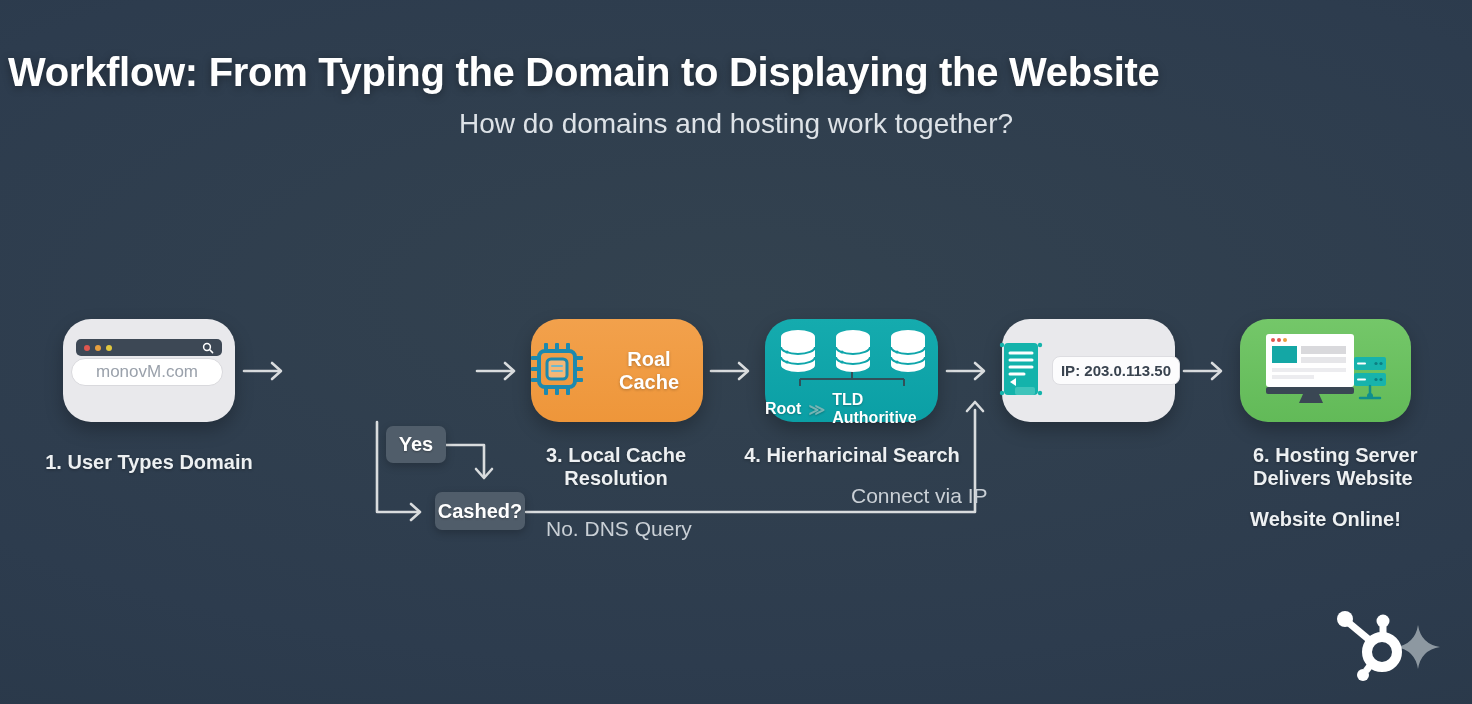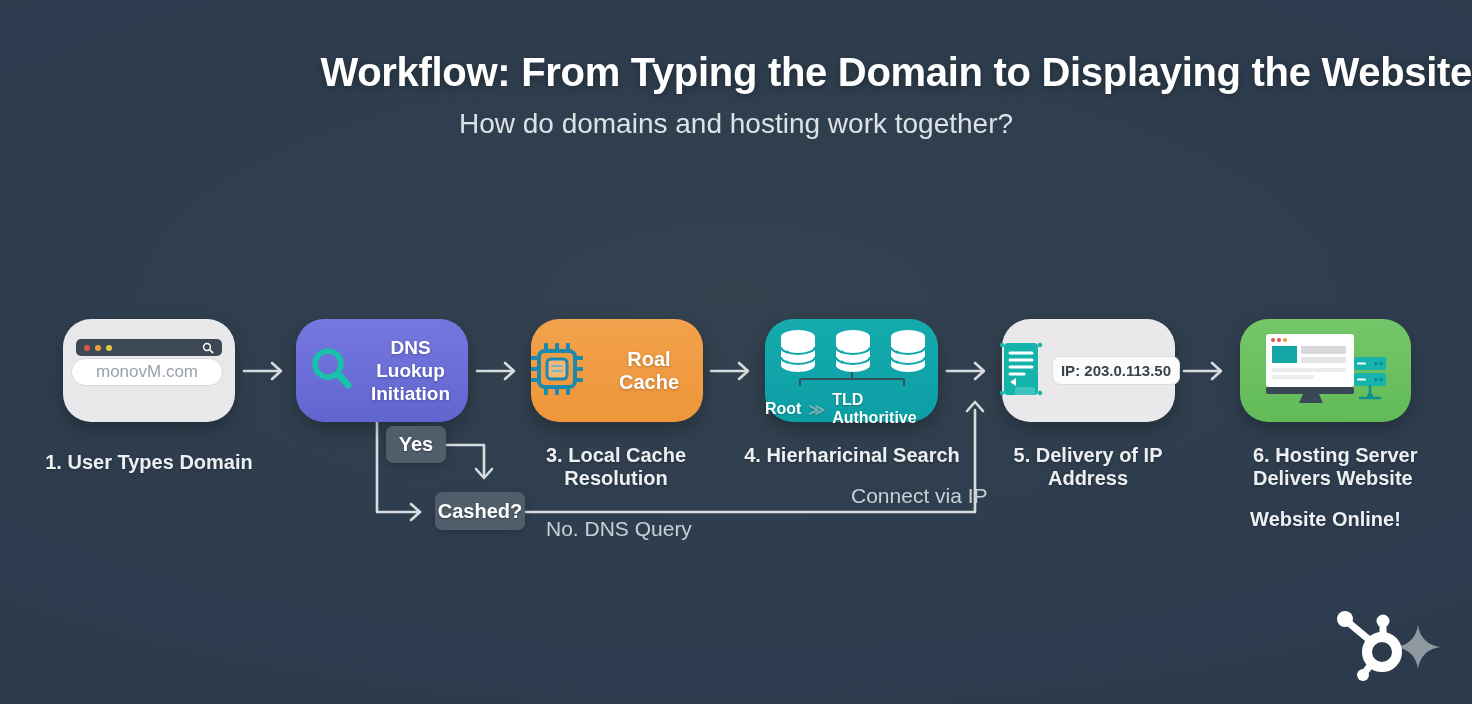--- a/index.html
+++ b/index.html
@@ -3,23 +3,24 @@
 <meta charset="utf-8">
 <style>
   * { box-sizing: border-box; }
   html,body { margin:0; padding:0; background:#223142; }
   .canvas {
     position:relative; width:1472px; height:704px; overflow:hidden;
     font-family:"Liberation Sans", sans-serif;
     background: radial-gradient(ellipse 120% 95% at 50% 42%, #33424f 0%, #2d3c4e 55%, #273646 100%);
   }
   .title {
-    position:absolute; left:0; right:0; top:50px; text-align:right;
+    position:absolute; left:0; right:0; top:50px; text-align:left;
     color:#ffffff; font-size:40px; font-weight:bold; letter-spacing:-0.3px;
     text-shadow:0 2px 8px rgba(0,0,0,.35);
+    padding-left:8px;
   }
   .subtitle {
     position:absolute; left:0; right:0; top:108px; text-align:center;
     color:#dde2e7; font-size:28px; font-weight:normal;
   }
   .connectors { position:absolute; left:0; top:0; pointer-events:none; }
 
   .flowbox {
     position:absolute; top:319px; height:103px; width:172px; border-radius:28px;
     box-shadow:0 8px 18px rgba(0,0,0,.25);
@@ -125,29 +126,20 @@
             <circle cx="5" cy="5" r="3.4" stroke="#fff" stroke-width="1.5" fill="none"></circle>
             <line x1="7.8" y1="7.8" x2="10.6" y2="10.6" stroke="#fff" stroke-width="1.5" stroke-linecap="round"></line>
           </svg>
       </span>
     </div>
     <div class="url-pill">
       <span>monovM.com</span>
     </div>
   </div>
 
-  <div class="flowbox box2">
-    <span>
-      <svg width="48" height="48" viewBox="0 0 48 48">
-        <circle cx="20" cy="19" r="13" stroke="#19c2a9" stroke-width="5.5" fill="none"></circle>
-        <line x1="30" y1="29" x2="40" y2="40" stroke="#19c2a9" stroke-width="7" stroke-linecap="round"></line>
-      </svg>
-    </span>
-    <span class="boxtext">DNS Luokup Initiation</span>
-  </div>
 
   <div class="flowbox box3">
     <span>
       <svg width="52" height="52" viewBox="0 0 52 52">
         <g fill="#1d89ae">
           <rect x="13" y="0" width="4" height="8" rx="1"></rect>
             <rect x="24" y="0" width="4" height="8" rx="1"></rect>
             <rect x="35" y="0" width="4" height="8" rx="1"></rect>
           <rect x="13" y="44" width="4" height="8" rx="1"></rect>
             <rect x="24" y="44" width="4" height="8" rx="1"></rect>
@@ -249,21 +241,20 @@
           <circle cx="117" cy="47.5" r="1.6" fill="#0c7f82"></circle>
         <path d="M106 54 v8 M96 66 h20" stroke="#0f8f8d" stroke-width="2.5" stroke-linecap="round" fill="none"></path>
         <circle cx="106" cy="64" r="3" fill="#0f8f8d"></circle>
       </svg>
     </span>
   </div>
 
   <div class="step-label label1">1. User Types Domain</div>
   <div class="step-label label3">3. Local Cache Resolution</div>
   <div class="step-label label4">4. Hierharicinal Search</div>
-  <div class="step-label label5">5. Delivery of IP Address</div>
   <div class="step-label label6">
     <div>6. Hosting Server</div>
     <div>Delivers Website</div>
   </div>
   <div class="website-online">Website Online!</div>
 
   <div class="tag yes-tag">Yes</div>
   <div class="tag cached-tag">Cashed?</div>
   <div class="flow-note no-note">No. DNS Query</div>
   <div class="flow-note connect-note">Connect via IP</div>

